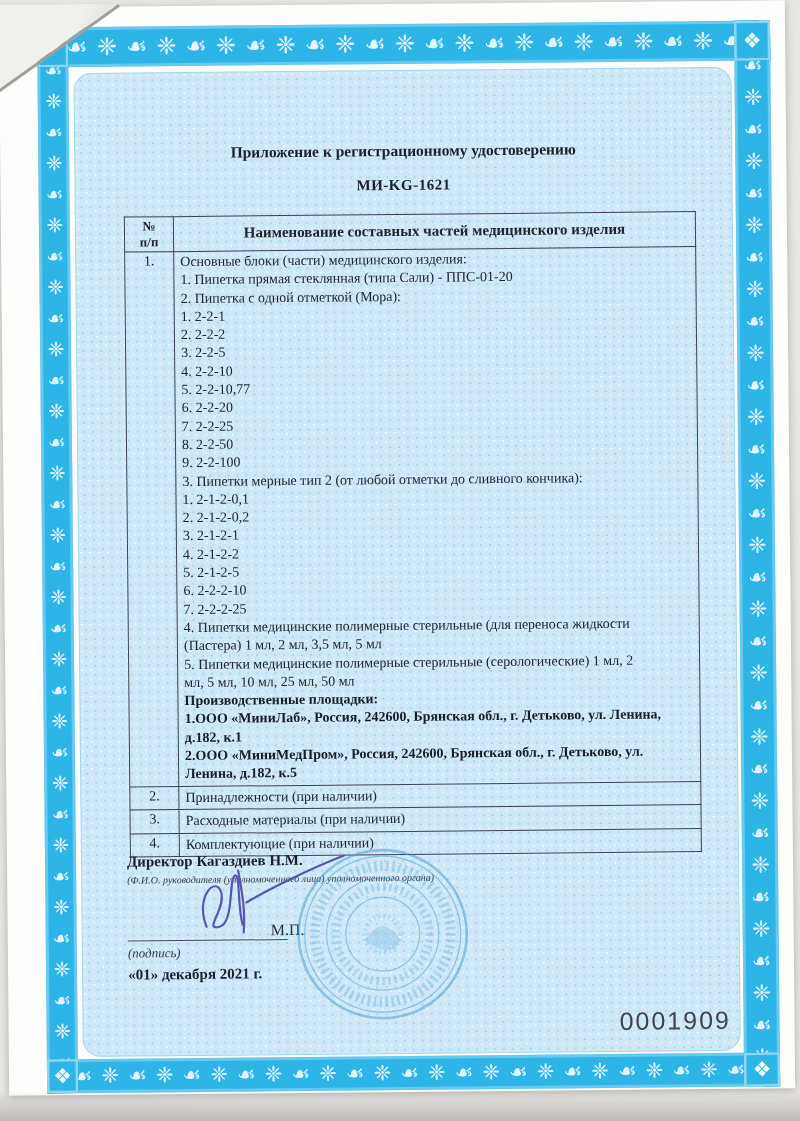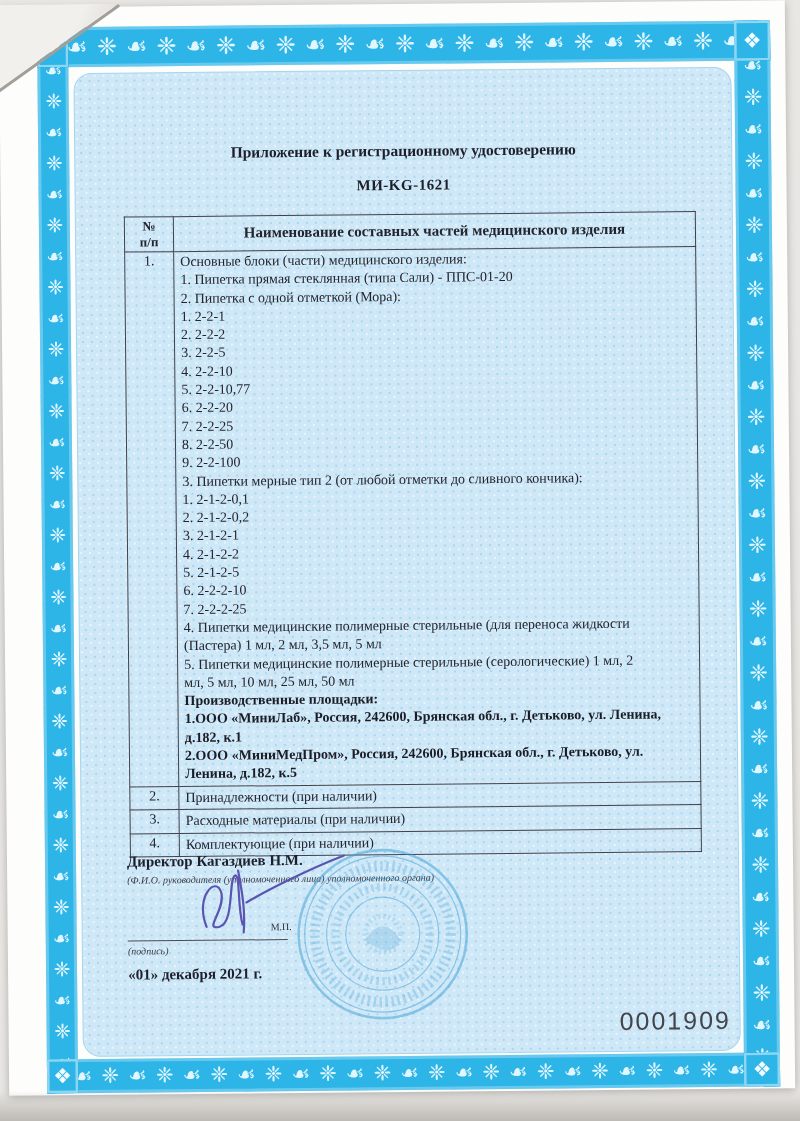--- a/index.html
+++ b/index.html
@@ -51,22 +51,22 @@
   .line{font-size:14px;line-height:18.3px;white-space:nowrap;}
   .line.bold{font-weight:bold;color:#1a1c26;}
   tr.short td{height:19px;}
   tr.short .line{line-height:19.5px;}
 
   
   .sig-director{position:absolute;left:45px;top:780px;font-size:15px;font-weight:bold;color:#1d202c;}
   .sig-fio{position:absolute;left:45px;top:801px;font-size:10px;font-style:italic;color:#3a3c48;}
   .sig-svg{position:absolute;left:90px;top:776px;z-index:3;}
   .sig-line{position:absolute;left:45px;top:867px;width:160px;border-bottom:1.3px solid #4a4a52;}
-  .sig-caption{position:absolute;left:45px;top:872px;font-size:10px;font-style:italic;color:#3a3c48;}
-  .seal-mark{position:absolute;left:188px;top:849px;font-size:10px;color:#2c2e3a;}
+  .sig-caption{position:absolute;left:45px;top:872px;font-size:13px;font-style:italic;color:#3a3c48;}
+  .seal-mark{position:absolute;left:188px;top:849px;font-size:16px;color:#2c2e3a;}
   .stamp{position:absolute;left:210px;top:773px;opacity:.5;z-index:2;}
   .sig-date{position:absolute;left:45px;top:893px;font-size:15px;font-weight:bold;color:#1d202c;}
 
   .serial{position:absolute;left:536px;top:938px;font-family:"Liberation Sans",sans-serif;
         font-size:25px;color:#44444c;letter-spacing:2px;}
 
   
   .fold{position:absolute;left:-3px;top:-3px;width:122px;height:86px;z-index:5;
         clip-path:polygon(0 0,100% 0,0 100%);
         background:linear-gradient(115deg,#f2f0ec 55%,#dad7d2 92%,#c9c6c1 100%);}

